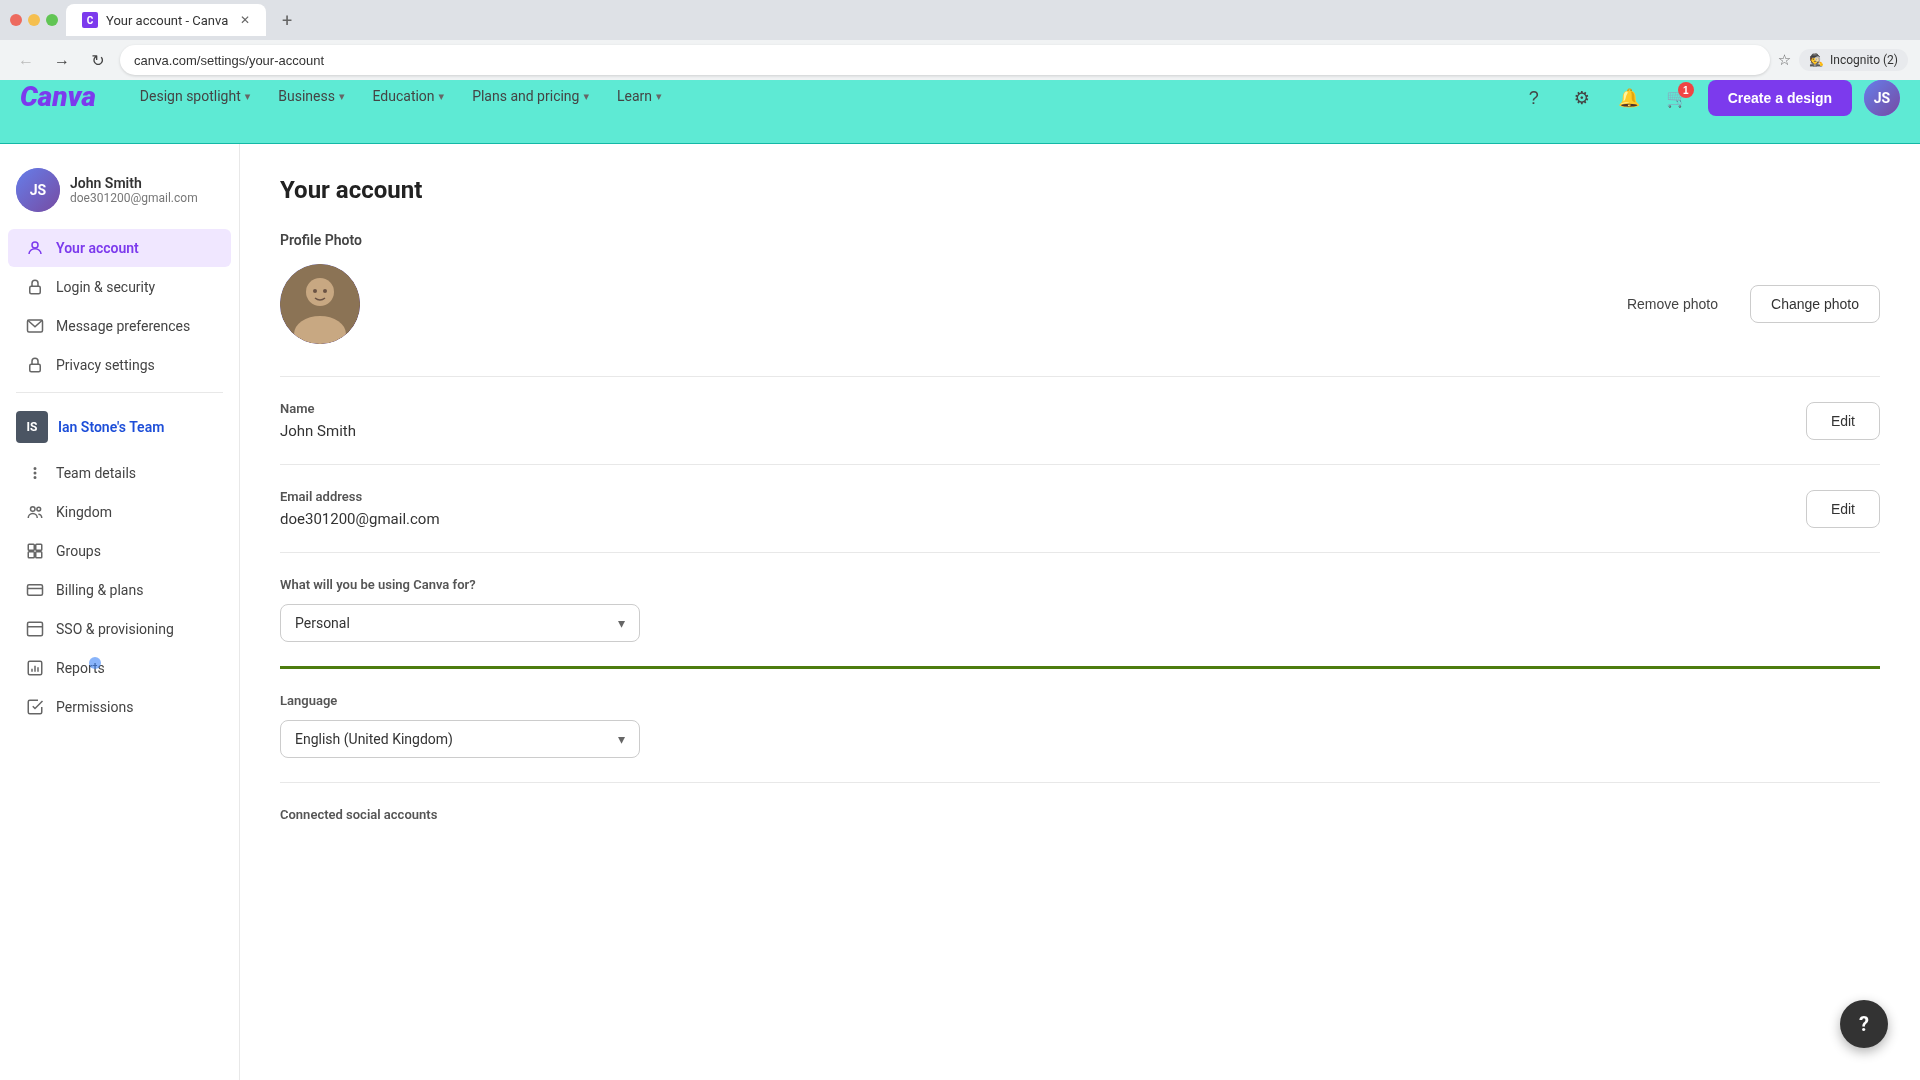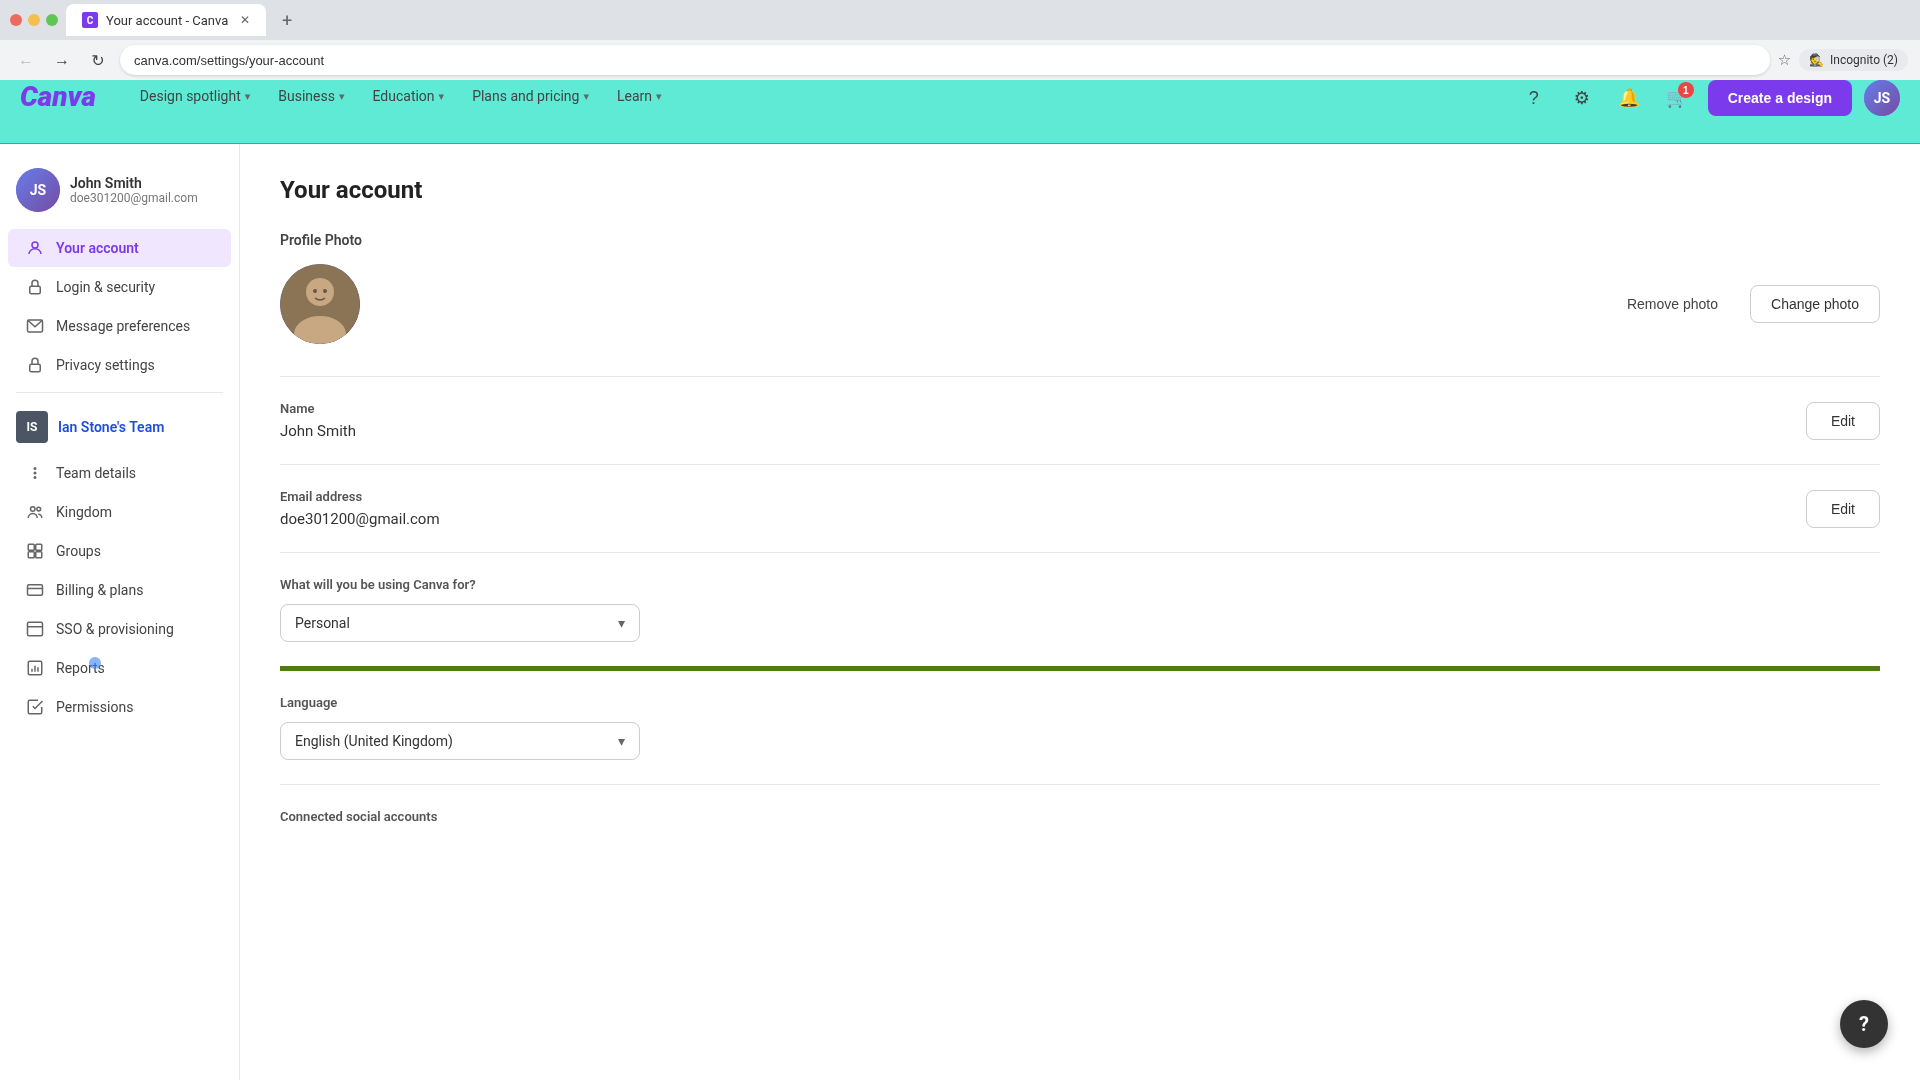--- a/index.html
+++ b/index.html
@@ -84,21 +84,21 @@
     .field-content { flex: 1; }
     .field-name-label { font-size: 13px; font-weight: 600; color: #555; margin-bottom: 6px; }
     .field-value { font-size: 15px; color: #333; }
     .edit-btn { background: #fff; border: 1.5px solid #ccc; border-radius: 8px; font-size: 14px; color: #333; cursor: pointer; padding: 10px 24px; font-weight: 500; margin-left: 16px; flex-shrink: 0; }
 
     .usage-section { border-top: 1px solid #e8e8e8; padding: 24px 0; }
     .usage-label { font-size: 13px; font-weight: 600; color: #555; margin-bottom: 12px; }
     .dropdown { display: flex; align-items: center; justify-content: space-between; border: 1.5px solid #ccc; border-radius: 8px; padding: 10px 14px; font-size: 14px; color: #333; cursor: pointer; max-width: 360px; background: #fff; }
     .dropdown-arrow { color: #666; font-size: 14px; }
 
-    .language-section { border-top: 5px solid #4d7c0f; padding: 24px 0; }
+    .language-section { border-top: 3px solid #4d7c0f; padding: 24px 0; }
 
     .social-section { border-top: 1px solid #e8e8e8; padding: 24px 0; }
 
     
     .help-fab { position: fixed; bottom: 32px; right: 32px; width: 48px; height: 48px; border-radius: 50%; background: #333; color: #fff; font-size: 20px; font-weight: bold; display: flex; align-items: center; justify-content: center; cursor: pointer; box-shadow: 0 4px 12px rgba(0,0,0,0.3); z-index: 100; }
 
     
     .cursor-dot { position: fixed; width: 12px; height: 12px; border-radius: 50%; background: rgba(59, 130, 246, 0.6); pointer-events: none; z-index: 9999; top: 657px; left: 89px; }
   </style>
 </head>

